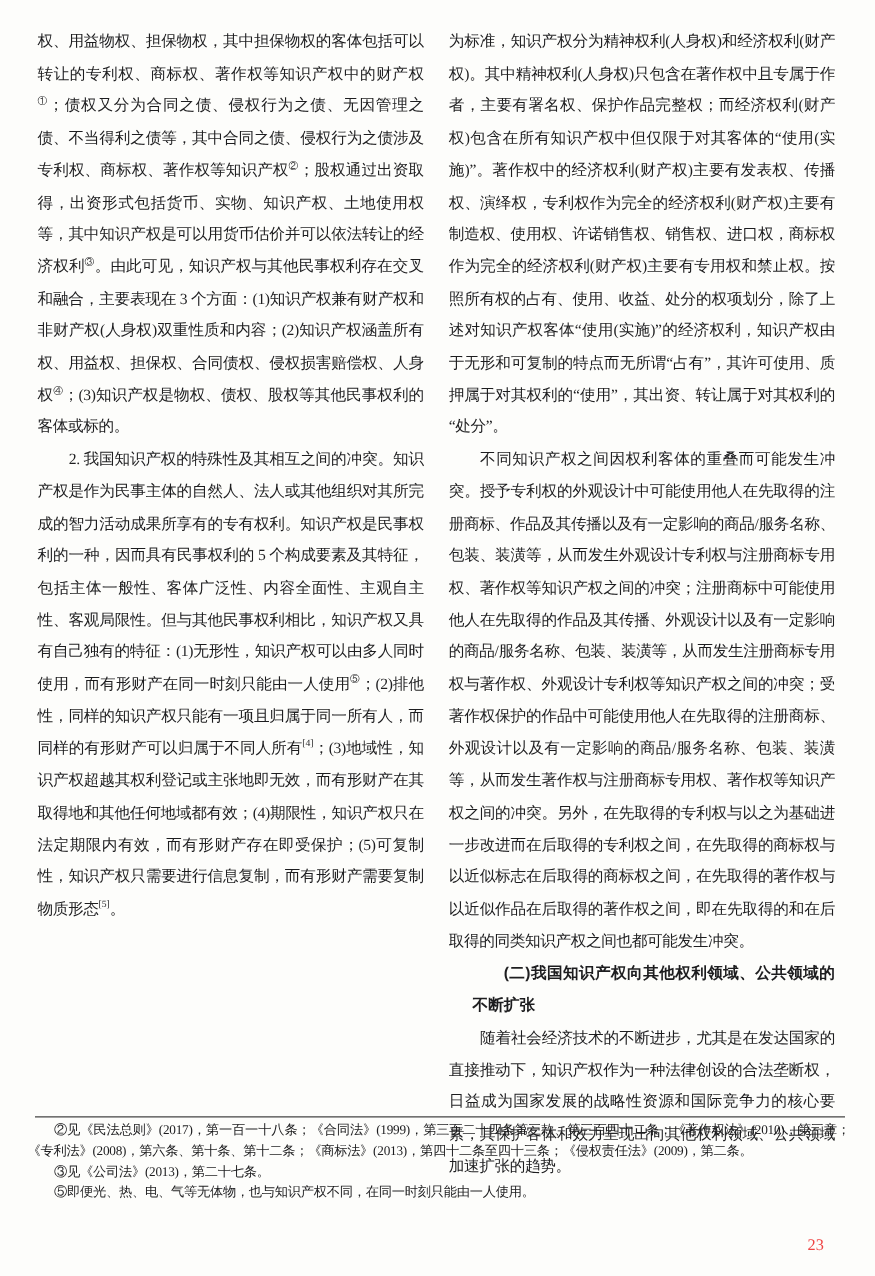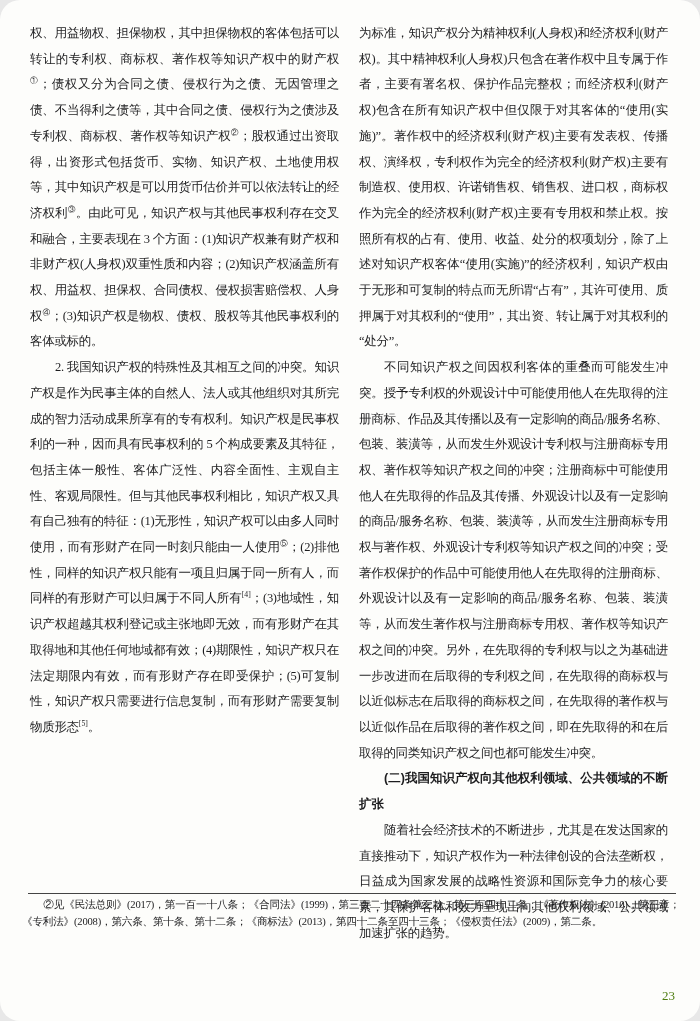--- a/index.html
+++ b/index.html
@@ -5,39 +5,39 @@
   html, body { margin: 0; padding: 0; background: #e8e8e8; }
   .page {
     position: relative;
     width: 700px;
     height: 1021px;
     margin: 0 auto;
     background: #fdfdfb;
     font-family: "Liberation Serif", "DejaVu Serif", serif;
     color: #1d1d1f;
     overflow: hidden;
-    border-radius: 20px;
   }
   .col {
     position: absolute;
     top: 21px;
     width: 309px;
     text-align: justify;
     font-size: 12.5px;
     line-height: 25.7px;
     letter-spacing: -0.3px;
   }
   .col-left  { left: 30px; }
   .col-right { left: 359px; }
   .col p { margin: 0; }
   .col p.indent { text-indent: 2em; }
   .col p.heading {
     font-family: "Liberation Sans", "DejaVu Sans", sans-serif;
     font-weight: bold;
     letter-spacing: 0;
+    margin-left: 19px;
   }
   sup {
     font-size: 0.62em;
     line-height: 0;
     vertical-align: super;
     letter-spacing: 0;
   }
   .footnote-rule {
     position: absolute;
     left: 28px;
@@ -52,38 +52,40 @@
     top: 897px;
     width: 658px;
     font-size: 10.6px;
     line-height: 16.8px;
     letter-spacing: -0.2px;
     text-align: justify;
   }
   .footnotes p { margin: 0; text-indent: 2em; }
   .page-number {
     position: absolute;
-    right: 25px;
+    right: 41px;
     top: 988px;
     font-size: 13px;
-    color: #4d7c0f;
+    color: #ef4444;
   }
 </style>
 </head>
 <body>
 
 <div class="page">
   <div class="col col-left">
       <p class="">权、用益物权、担保物权，其中担保物权的客体包括可以转让的专利权、商标权、著作权等知识产权中的财产权<sup>①</sup>；债权又分为合同之债、侵权行为之债、无因管理之债、不当得利之债等，其中合同之债、侵权行为之债涉及专利权、商标权、著作权等知识产权<sup>②</sup>；股权通过出资取得，出资形式包括货币、实物、知识产权、土地使用权等，其中知识产权是可以用货币估价并可以依法转让的经济权利<sup>③</sup>。由此可见，知识产权与其他民事权利存在交叉和融合，主要表现在 3 个方面：(1)知识产权兼有财产权和非财产权(人身权)双重性质和内容；(2)知识产权涵盖所有权、用益权、担保权、合同债权、侵权损害赔偿权、人身权<sup>④</sup>；(3)知识产权是物权、债权、股权等其他民事权利的客体或标的。</p>
       <p class="indent">2. 我国知识产权的特殊性及其相互之间的冲突。知识产权是作为民事主体的自然人、法人或其他组织对其所完成的智力活动成果所享有的专有权利。知识产权是民事权利的一种，因而具有民事权利的 5 个构成要素及其特征，包括主体一般性、客体广泛性、内容全面性、主观自主性、客观局限性。但与其他民事权利相比，知识产权又具有自己独有的特征：(1)无形性，知识产权可以由多人同时使用，而有形财产在同一时刻只能由一人使用<sup>⑤</sup>；(2)排他性，同样的知识产权只能有一项且归属于同一所有人，而同样的有形财产可以归属于不同人所有<sup>[4]</sup>；(3)地域性，知识产权超越其权利登记或主张地即无效，而有形财产在其取得地和其他任何地域都有效；(4)期限性，知识产权只在法定期限内有效，而有形财产存在即受保护；(5)可复制性，知识产权只需要进行信息复制，而有形财产需要复制物质形态<sup>[5]</sup>。</p>
     </div>
   <div class="col col-right">
       <p class="">为标准，知识产权分为精神权利(人身权)和经济权利(财产权)。其中精神权利(人身权)只包含在著作权中且专属于作者，主要有署名权、保护作品完整权；而经济权利(财产权)包含在所有知识产权中但仅限于对其客体的“使用(实施)”。著作权中的经济权利(财产权)主要有发表权、传播权、演绎权，专利权作为完全的经济权利(财产权)主要有制造权、使用权、许诺销售权、销售权、进口权，商标权作为完全的经济权利(财产权)主要有专用权和禁止权。按照所有权的占有、使用、收益、处分的权项划分，除了上述对知识产权客体“使用(实施)”的经济权利，知识产权由于无形和可复制的特点而无所谓“占有”，其许可使用、质押属于对其权利的“使用”，其出资、转让属于对其权利的“处分”。</p>
       <p class="indent">不同知识产权之间因权利客体的重叠而可能发生冲突。授予专利权的外观设计中可能使用他人在先取得的注册商标、作品及其传播以及有一定影响的商品/服务名称、包装、装潢等，从而发生外观设计专利权与注册商标专用权、著作权等知识产权之间的冲突；注册商标中可能使用他人在先取得的作品及其传播、外观设计以及有一定影响的商品/服务名称、包装、装潢等，从而发生注册商标专用权与著作权、外观设计专利权等知识产权之间的冲突；受著作权保护的作品中可能使用他人在先取得的注册商标、外观设计以及有一定影响的商品/服务名称、包装、装潢等，从而发生著作权与注册商标专用权、著作权等知识产权之间的冲突。另外，在先取得的专利权与以之为基础进一步改进而在后取得的专利权之间，在先取得的商标权与以近似标志在后取得的商标权之间，在先取得的著作权与以近似作品在后取得的著作权之间，即在先取得的和在后取得的同类知识产权之间也都可能发生冲突。</p>
       <p class="indent heading">(二)我国知识产权向其他权利领域、公共领域的不断扩张</p>
       <p class="indent">随着社会经济技术的不断进步，尤其是在发达国家的直接推动下，知识产权作为一种法律创设的合法垄断权，日益成为国家发展的战略性资源和国际竞争力的核心要素，其保护客体和效力呈现出向其他权利领域、公共领域加速扩张的趋势。</p>
     </div>
   <div class="footnote-rule"></div>
   <div class="footnotes">
       <p>②见《民法总则》(2017)，第一百一十八条；《合同法》(1999)，第三百二十四条第三款、第三百四十二条；《著作权法》(2010)，第三章；《专利法》(2008)，第六条、第十条、第十二条；《商标法》(2013)，第四十二条至四十三条；《侵权责任法》(2009)，第二条。</p>
+      <p>③见《公司法》(2013)，第二十七条。</p>
+      <p>⑤即便光、热、电、气等无体物，也与知识产权不同，在同一时刻只能由一人使用。</p>
     </div>
   <div class="page-number">23</div>
 </div>
 
 </body></html>

